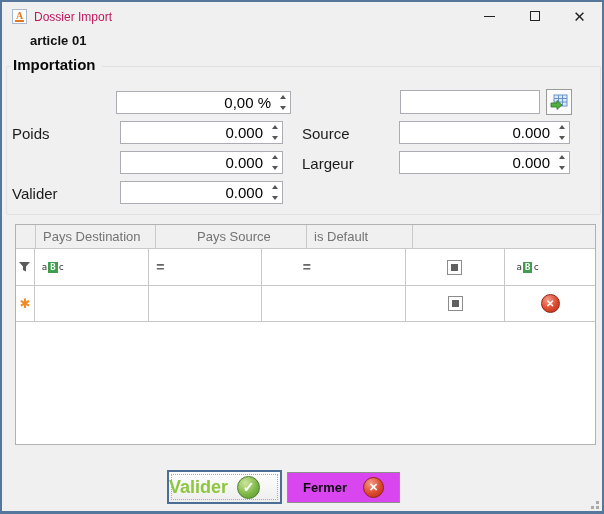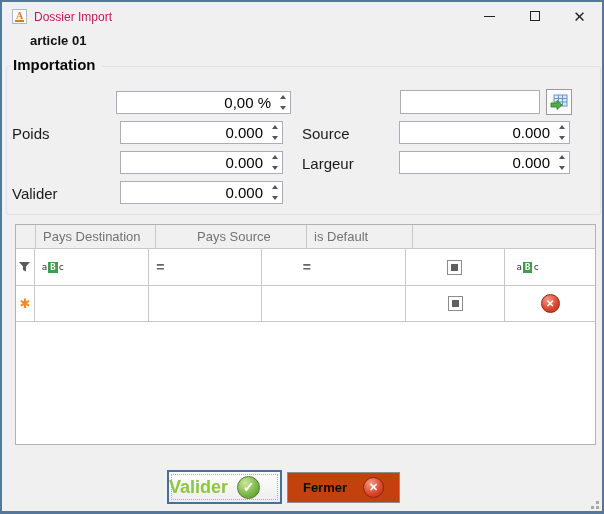--- a/index.html
+++ b/index.html
@@ -156,21 +156,21 @@
   .btn-valider .label { font-size: 18px; font-weight: bold; color: #8dc63f; }
   .green-circle {
     width: 23px; height: 23px; border-radius: 50%;
     background: radial-gradient(circle at 35% 28%, #cde69c, #79b544 60%, #569130);
     border: 1px solid #4c7f29;
     color: #fff; font-size: 14px; font-weight: bold;
     display: flex; align-items: center; justify-content: center;
   }
   .btn-fermer {
     position: absolute; left: 285px; top: 470px; width: 113px; height: 31px;
-    background: #c2410c; border: 1px solid #8e8e8e;
+    background: #d946ef; border: 1px solid #8e8e8e;
     display: flex; align-items: center; justify-content: center; gap: 16px;
     cursor: pointer;
   }
   .btn-fermer .label { font-size: 13px; font-weight: bold; color: #0a0a0a; }
   .btn-fermer .red-circle { width: 21px; height: 21px; font-size: 11px; margin: 0; }
 
   .resize-grip { position: absolute; right: 3px; bottom: 2px; width: 12px; height: 12px; }
   .resize-grip i {
     position: absolute; width: 3px; height: 3px; background: #a9a9a9; display: block;
   }

